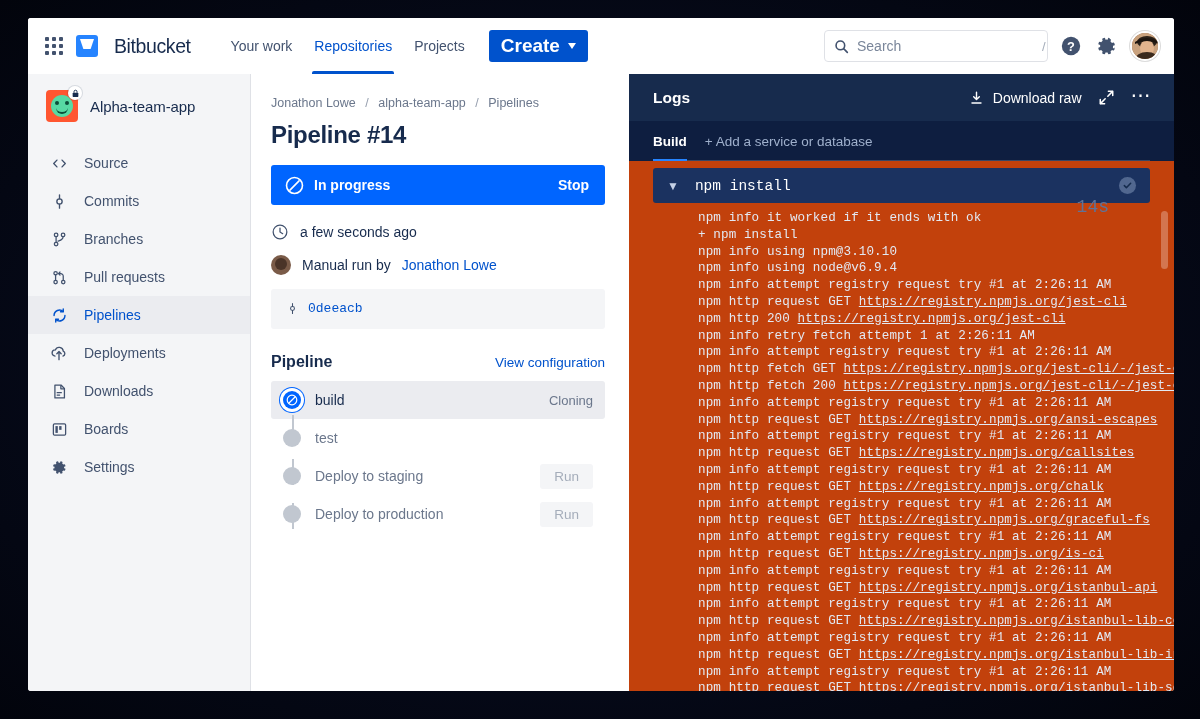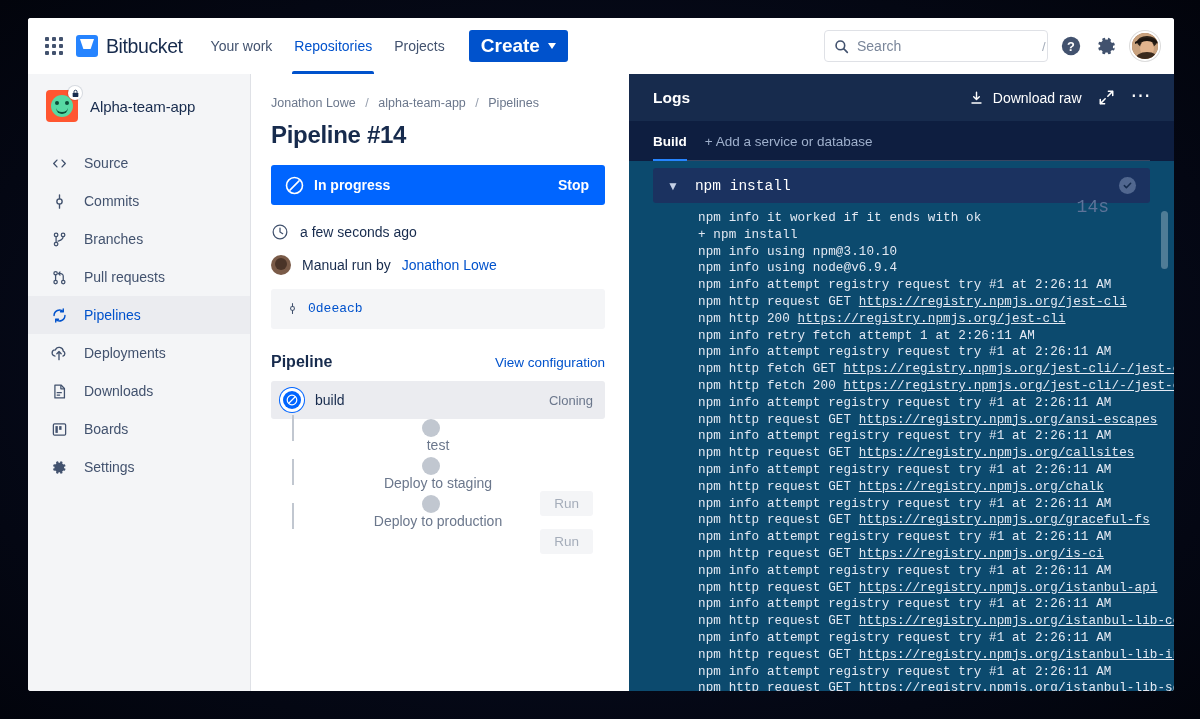--- a/index.html
+++ b/index.html
@@ -48,21 +48,21 @@
     grid-template-columns: repeat(3, 4px);
     grid-template-rows: repeat(3, 4px);
     gap: 3px;
     justify-content: center;
     align-content: center;
     cursor: pointer;
     margin-right: 8px;
   }
   .app-switcher i { background: #42526E; border-radius: 1px; display: block; }
 
-  .brand { display: flex; align-items: center; gap: 8px; margin-right: 18px; cursor: pointer; }
+  .brand { display: flex; align-items: center; gap: 16px; margin-right: 30px; cursor: pointer; }
   .brand-mark {
     width: 22px; height: 22px;
     background: #2684FF;
     border-radius: 3px;
     position: relative;
   }
   .brand-mark::after {
     content: "";
     position: absolute;
     left: 4px; top: 4px;
@@ -354,21 +354,21 @@
     display: flex;
     align-items: center;
     height: 38px;
     padding: 0 12px 0 12px;
     position: relative;
     font-size: 14px;
     color: #172B4D;
     cursor: pointer;
   }
   .step.active { background: #EBECF0; border-radius: 3px; }
-  .step.pending { color: #6B778C; flex-direction: column; }
+  .step.pending { color: #6B778C; }
   .step .dot {
     width: 18px; height: 18px;
     flex: 0 0 auto;
     border-radius: 50%;
     background: #C1C7D0;
     margin-right: 14px;
     position: relative;
     z-index: 2;
   }
   .step .dot.running {
@@ -392,21 +392,21 @@
     position: absolute;
     left: 21px;
     width: 2px;
     background: #C1C7D0;
     z-index: 1;
   }
 
   
   #logs {
     flex: 1;
-    background: #0c4a6e;
+    background: #c2410c;
     display: flex;
     flex-direction: column;
     min-width: 0;
     position: relative;
   }
   .logs-header {
     height: 47px;
     min-height: 47px;
     background: #172B4D;
     display: flex;

